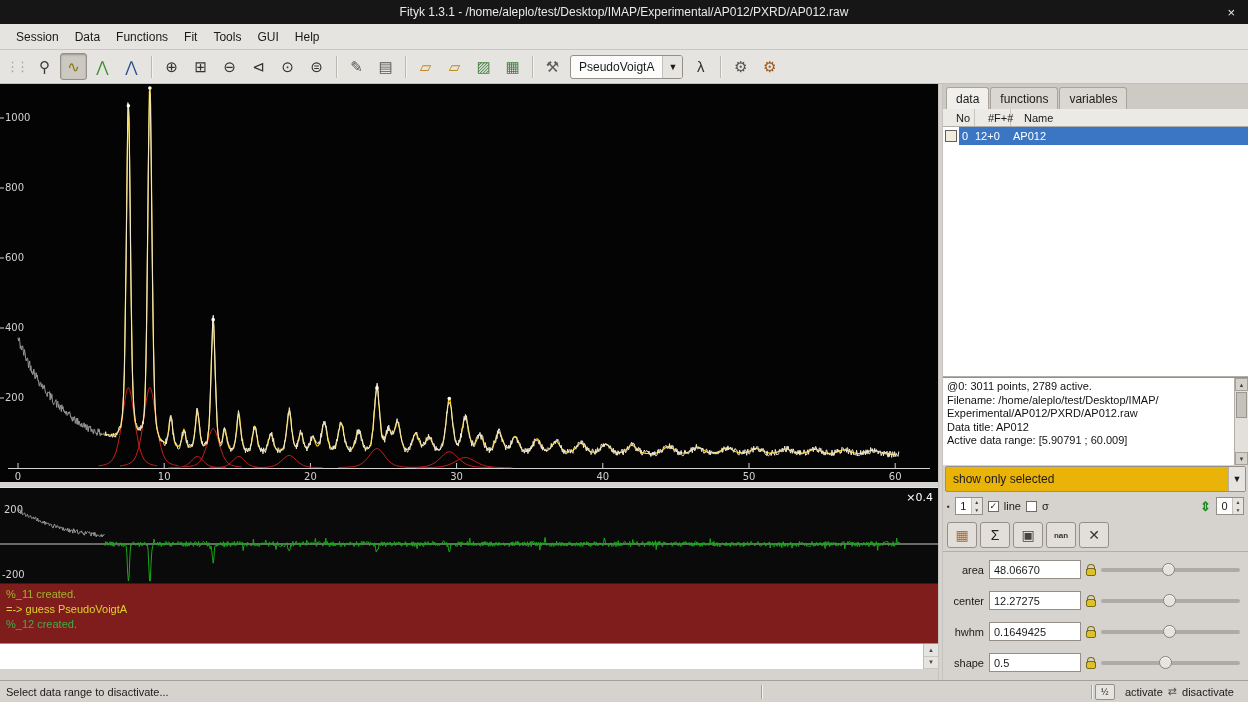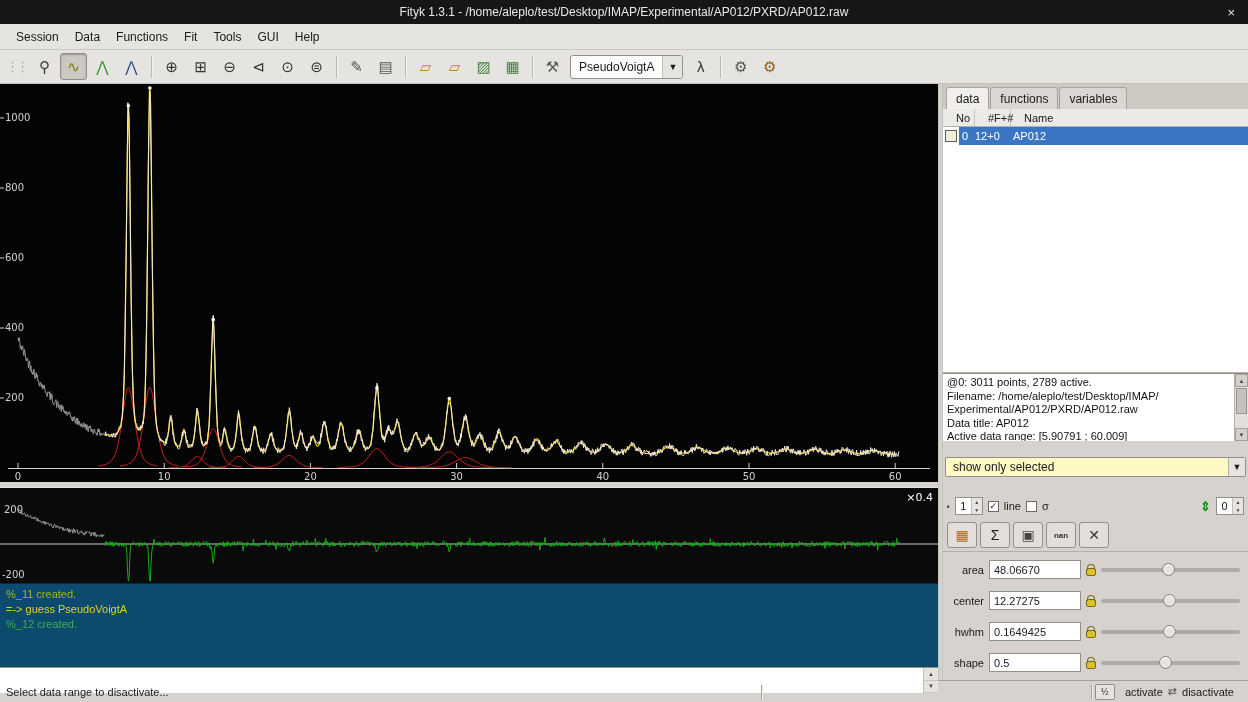--- a/index.html
+++ b/index.html
@@ -21,48 +21,48 @@
   .tsep{width:1px;height:22px;background:#bdb9b2;margin:0 5px;box-shadow:1px 0 0 #f4f2ef}
   .tdrop{height:24px;background:#fcfcfc;border:1px solid #948f88;border-radius:3px;display:flex;align-items:center;margin:0 3px;font-size:12px}
   .tdrop-label{padding:0 8px;min-width:86px}
   .tdrop-arrow{border-left:1px solid #c4c0ba;padding:0 5px;height:100%;display:flex;align-items:center;font-size:9px;background:#e6e4e0;border-radius:0 2px 2px 0}
 
   .content{display:flex;height:596px}
   .left{width:938px;display:flex;flex-direction:column}
   svg.main{width:938px;height:398px;background:#040404;display:block;flex:none}
   .hsplit{height:5px;background:#d6d3cf;flex:none}
   svg.aux{width:938px;height:96px;background:#0a0a0a;display:block;flex:none}
-  .console{height:84px;background:#0c4a6e;border-top:1px solid #092c38;padding:3px 6px;font-size:11px;line-height:15px;flex:none;overflow:hidden}
+  .console{height:60px;background:#7f1d1d;border-top:1px solid #092c38;padding:3px 6px;font-size:11px;line-height:15px;flex:none;overflow:hidden}
   .inputrow{height:26px;display:flex;border-top:1px solid #948f88;background:#fff;flex:none}
   .cmd{flex:1;border:none;outline:none;font-size:12px;padding:0 5px;font-family:"Liberation Sans",sans-serif}
   .inspin{width:15px;display:flex;flex-direction:column;border-left:1px solid #c2bfb9}
   .inspin span{flex:1;font-size:6px;display:flex;align-items:center;justify-content:center;background:#e6e4e0;border-bottom:1px solid #cac7c2;color:#444}
 
   .vsplit{width:5px;background:#d6d3cf;border-left:1px solid #c6c3be;border-right:1px solid #c6c3be}
   .sidebar{flex:1;display:flex;flex-direction:column;background:#d6d3cf;min-width:0}
   .tabs{height:25px;display:flex;align-items:flex-end;padding-left:3px;gap:1px;background:#cdc9c3}
   .tab{padding:4px 9px 3px;font-size:12px;background:#dad7d2;border:1px solid #a8a49c;border-bottom:none;border-radius:3px 3px 0 0}
   .tab.active{background:#f1efec}
   .thead{display:flex;height:18px;background:#eceae6;border-bottom:1px solid #b3afa8;font-size:11px;align-items:stretch}
   .thc{padding:0 13px;border-right:1px solid #c8c5bf;display:flex;align-items:center}
   .thc.c1{width:32px}.thc.c2{width:36px}.thc.c3{flex:1;border-right:none}
   .tlist{flex:1;background:#fff;overflow:hidden;border-bottom:1px solid #b3afa8}
   .drow{display:flex;height:18px;align-items:center;font-size:11px;background:#fff}
   .swatch{width:12px;height:12px;background:#f2edda;border:1px solid #5f5f5f;margin:0 2px;flex:none}
   .drowsel{flex:1;display:flex;height:100%;align-items:center;background:#3b76c4;color:#fff}
   .dc1{width:16px;padding-left:3px}.dc2{width:38px}.dc3{flex:1}
 
-  .info{height:68px;background:#fff;border-top:1px solid #948f88;display:flex}
+  .info{height:88px;background:#fff;border-top:1px solid #948f88;display:flex}
   .infotext{flex:1;font-size:11px;line-height:13.5px;padding:2px 4px;overflow:hidden;color:#111}
   .vsb{width:14px;background:#e3e0db;border-left:1px solid #b3afa8;display:flex;flex-direction:column}
   .vsb .arr{height:13px;background:#d4d1cb;border:1px solid #a5a19a;display:flex;align-items:center;justify-content:center;font-size:6px;color:#444}
   .vsb .thumbv{height:26px;background:#c5c1bb;border:1px solid #9a968f;margin:1px}
   .vsb .fill{flex:1}
 
-  .combo{height:20px;margin:16px 2px;background:#fef9c3;border:1px solid #948f88;border-radius:2px;display:flex;align-items:center;font-size:12px}
+  .combo{height:26px;margin:1px 2px;background:#eab308;border:1px solid #948f88;border-radius:2px;display:flex;align-items:center;font-size:12px}
   .combo .lab{flex:1;padding:0 7px}
   .combo .arrbox{width:17px;height:100%;background:#e6e4e0;border-left:1px solid #b3afa8;display:flex;align-items:center;justify-content:center;font-size:9px}
 
   .ctrl{height:26px;display:flex;align-items:center;gap:5px;padding:0 4px;font-size:11px}
   .spinbox{display:flex;height:18px;border:1px solid #948f88;background:#fff}
   .spinval{width:15px;display:flex;align-items:center;justify-content:center;font-size:11px}
   .spinarrs{width:11px;display:flex;flex-direction:column;border-left:1px solid #c2bfb9}
   .spinarrs span{flex:1;font-size:5px;line-height:8px;text-align:center;background:#e6e4e0;color:#444}
   .cb{width:11px;height:11px;border:1px solid #6f6b64;background:#fff;display:inline-flex;align-items:center;justify-content:center;font-size:9px;flex:none}
   .cb.checked::after{content:"✓"}

